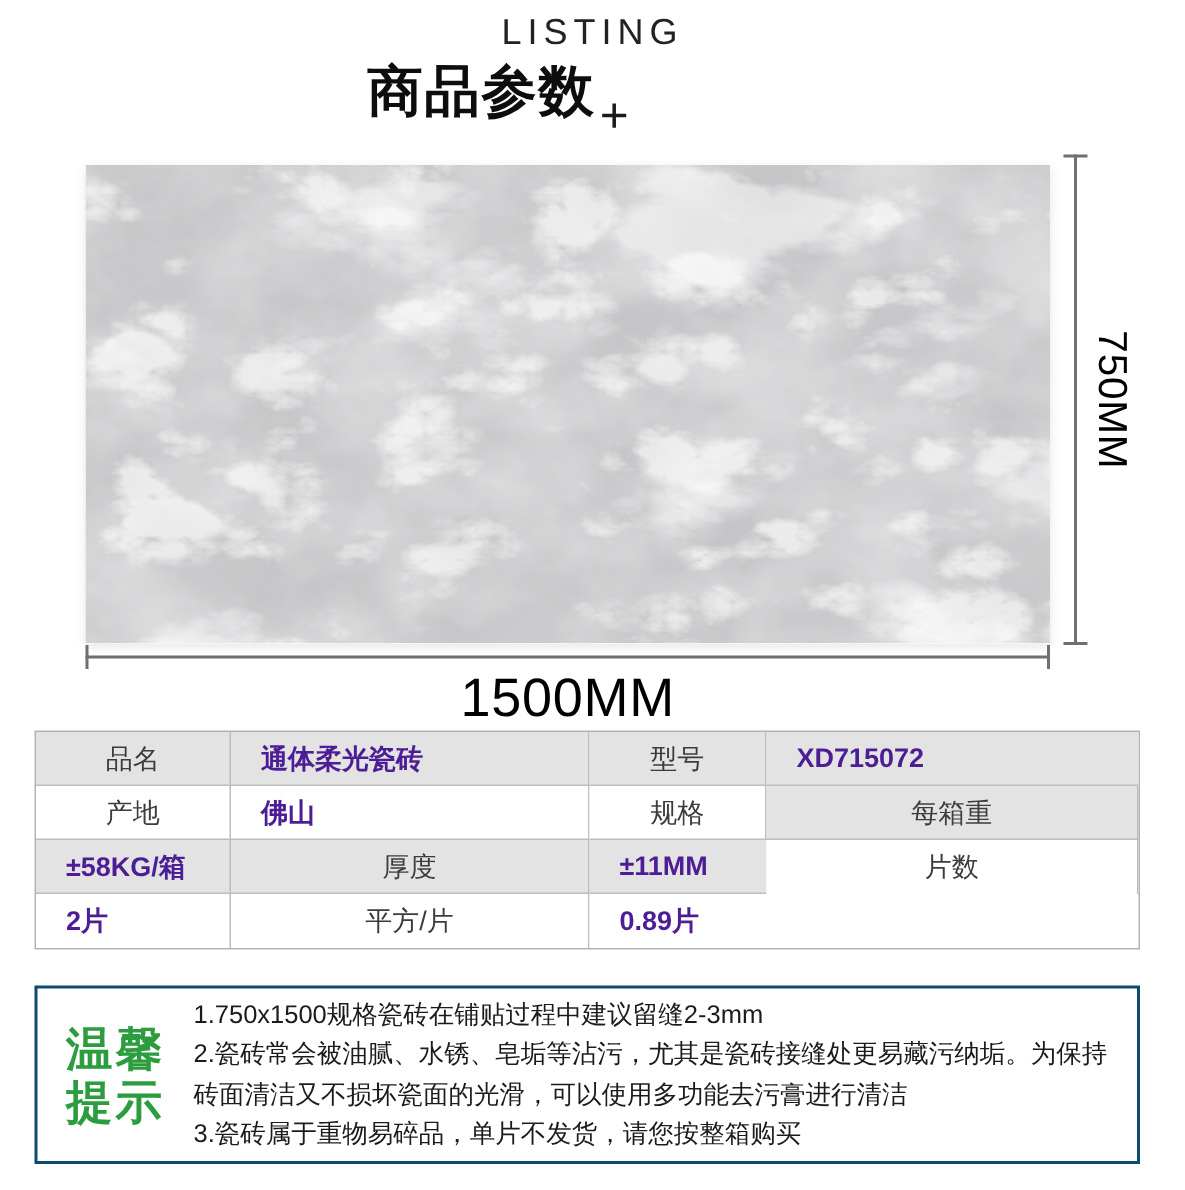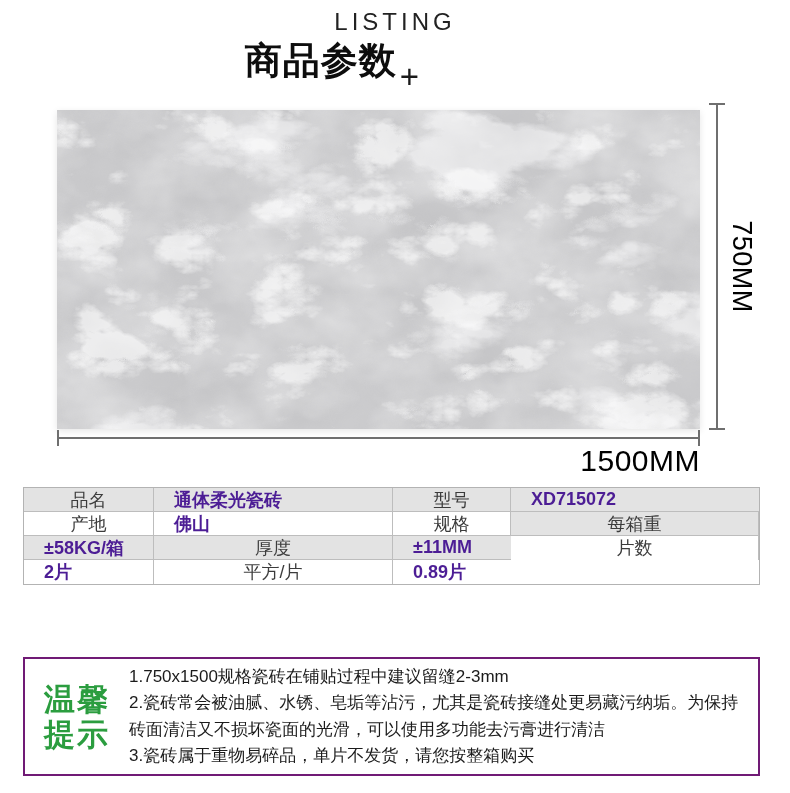--- a/index.html
+++ b/index.html
@@ -55,50 +55,50 @@
     position: absolute; left: 718px; top: 103px; width: 46px; height: 327px;
     display: flex; align-items: center; justify-content: center;
   }
   .vdim-label span {
     transform: rotate(90deg);
     white-space: nowrap;
     font-size: 27px; color: #000; letter-spacing: 0.5px;
   }
   .hdim-label {
     position: absolute; left: 57px; top: 444px; width: 643px;
-    text-align: right;
-    font-size: 30px; color: #000; letter-spacing: 0.5px;
+    text-align: center;
+    font-size: 36px; color: #000; letter-spacing: 0.5px;
   }
 
   
   .spec-table {
     position: absolute; left: 23px; top: 487px; width: 737px;
     display: grid;
     grid-template-columns: 130px 239px 118px 1fr;
     border: 1px solid #b3b3b3;
     background: #fff;
   }
   .cell {
-    height: 24px;
+    height: 36px;
     display: flex; align-items: center;
     border-bottom: 1px solid #bdbdbd;
     border-right: 1px solid #bdbdbd;
     font-size: 18px;
     background: #fff;
   }
   .cell.last-col { border-right: none; }
   .cell.last-row { border-bottom: none; }
   .cell.shade { background: #e3e3e3; }
   .cell.lbl { justify-content: center; color: #3c3c3c; font-weight: 400; }
   .cell.val { padding-left: 20px; color: #4c1d95; font-weight: 700; }
 
   
   .tips-box {
     position: absolute; left: 23px; top: 657px; width: 737px; height: 119px;
-    border: 2px solid #701a75;
+    border: 2px solid #0c4a6e;
     background: #fff;
     display: flex; align-items: center;
   }
   .tips-label {
     width: 104px; flex: 0 0 104px;
     text-align: center;
     color: #2b9d3f;
     font-size: 31px; font-weight: 700; line-height: 35px;
     letter-spacing: 2px;
   }

